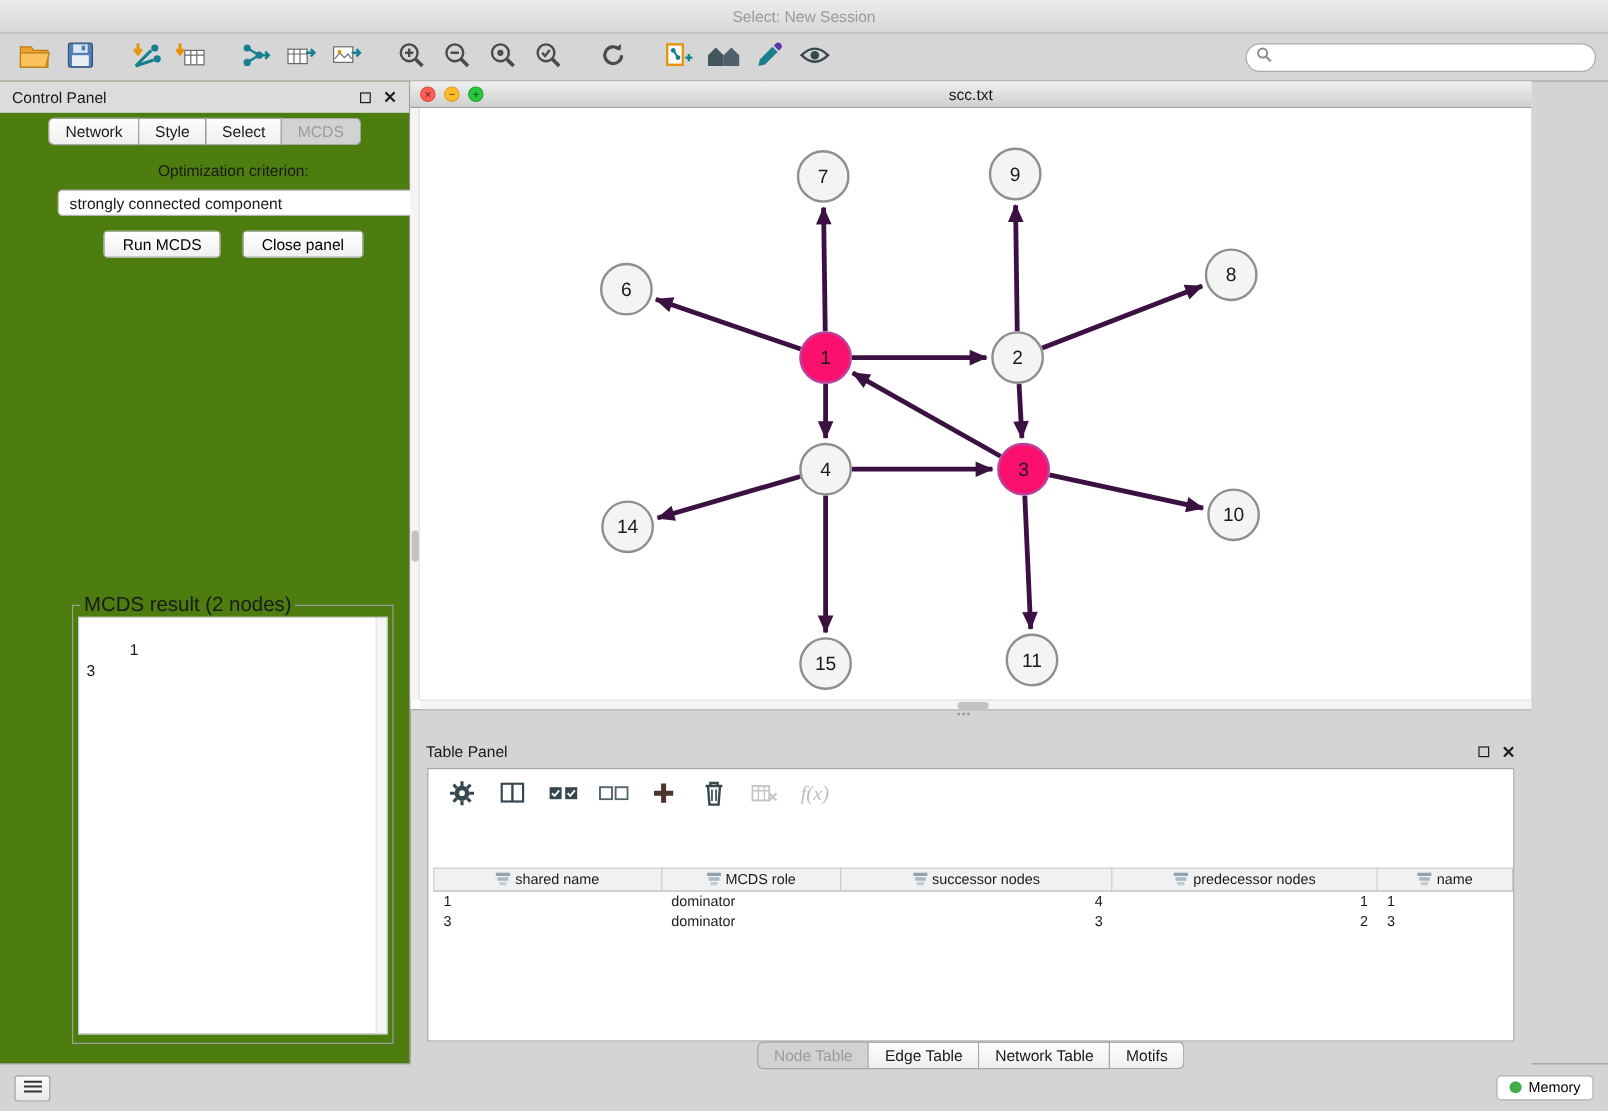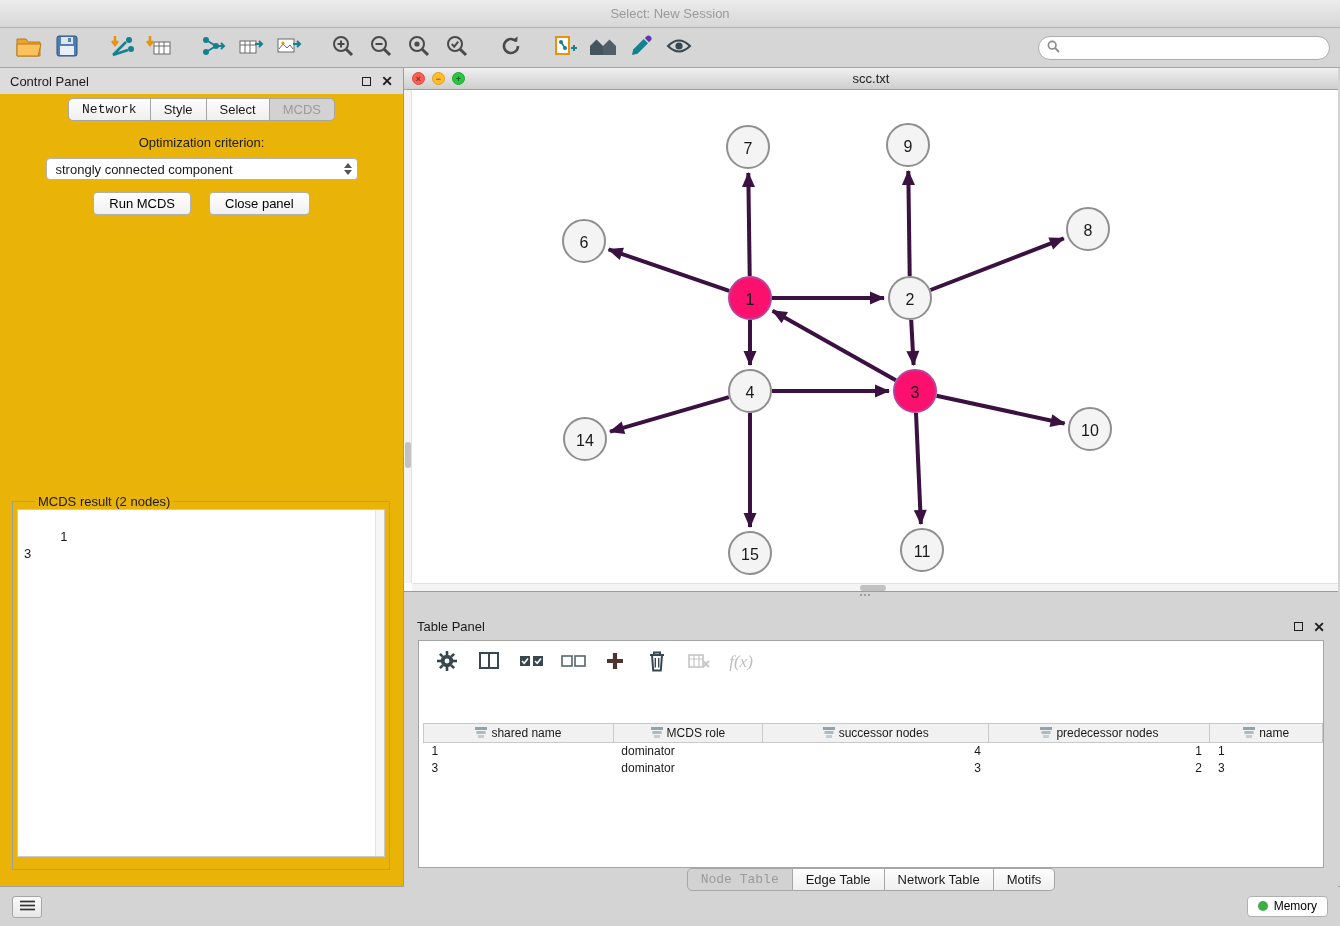--- a/index.html
+++ b/index.html
@@ -27,59 +27,59 @@
     margin-left:auto; width:292px; height:24px; background:#fff;
     border:1px solid #ababab; border-radius:12px;
     display:flex; align-items:center; padding:0 8px; gap:5px;
   }
   .searchbox input { border:none; outline:none; flex:1; font-size:13px; background:transparent;
     font-family:"Liberation Sans", sans-serif; }
   
   .main { display:flex; height:818px; }
   
   .control-panel {
-    width:404px; background:#eab308; border-right:1px solid #9a9a9a;
+    width:342px; background:#4d7c0f; border-right:1px solid #9a9a9a;
     display:flex; flex-direction:column; position:relative;
   }
   .cp-header { height:26px; display:flex; align-items:center; padding:0 10px;
     font-size:13px; background:#dcdcdc; }
   .panel-header-icons { margin-left:auto; display:flex; align-items:center; gap:10px; }
   .mini-float { width:9px; height:9px; border:1.5px solid #1d1d1d; display:inline-block; }
   .mini-close { font-size:14px; font-weight:bold; color:#1d1d1d; line-height:10px; }
   .seg { display:flex; justify-content:center; }
   .cp-tabs { margin-top:4px; }
   .seg-tab {
     border:1px solid #a6a6a6; border-left:none;
     background:linear-gradient(#fdfdfd,#efefef);
     padding:3px 13px; font-size:13px; color:#1a1a1a; white-space:nowrap;
   }
-  .seg-tab:first-child { border-left:1px solid #a6a6a6; border-radius:5px 0 0 5px;font-family:Liberation Mono, monospace; }
+  .seg-tab:first-child { border-left:1px solid #a6a6a6; border-radius:5px 0 0 5px; }
   .seg-tab:last-child { border-radius:0 5px 5px 0; }
   .seg-tab.active { background:#d2d2d2; color:#9b9b9b; }
-  .cp-content { flex:1; padding-top:14px; }
+  .cp-content { flex:1; padding-top:14px;padding-left:48px; }
   .opt-label { text-align:center; font-size:13px; margin-bottom:8px; }
   .dropdown {
     width:312px; height:22px; margin:0 auto; background:#fff;
     border:1px solid #b3b3b3; border-radius:4px;
     display:flex; align-items:center; padding:0 5px 0 9px; font-size:13px;
   }
   .dd-arrows { margin-left:auto; display:flex; flex-direction:column; gap:2px; }
   .dd-arrows .up { width:0; height:0; border-left:4px solid transparent; border-right:4px solid transparent; border-bottom:5px solid #555; }
   .dd-arrows .down { width:0; height:0; border-left:4px solid transparent; border-right:4px solid transparent; border-top:5px solid #555; }
   .cp-buttons { display:flex; justify-content:center; gap:18px; margin-top:12px; }
   .mac-btn {
     background:linear-gradient(#ffffff,#f0f0f0); border:1px solid #b0b0b0;
     border-radius:4px; padding:3px 15px; font-size:13px; cursor:default;
     font-family:"Liberation Sans", sans-serif;
   }
   .result-fieldset {
     margin:279px 13px 0 12px; border:1px solid #9e9e9e; height:376px;
     padding:0 4px 6px; background:transparent;
   }
-  .result-fieldset legend { font-size:13px; padding:0 3px; margin-left:18px; }
+  .result-fieldset legend { font-size:17px; padding:0 3px; margin-left:2px; }
   .result-box {
     background:#fff; border:1px solid #c9c9c9; height:348px; position:relative;
     font-size:13px; line-height:17px; padding:1px 6px; white-space:pre; overflow:hidden;
   }
   .result-scroll { position:absolute; top:0; right:0; bottom:0; width:9px;
     background:#f6f6f6; border-left:1px solid #e3e3e3; }
   .vsplit-handle { position:absolute; right:-3px; top:390px; width:5px; display:flex;
     flex-direction:column; gap:2px; align-items:center; }
   .vsplit-handle i, .hsplit-handle i { width:2px; height:2px; background:#8d8d8d; border-radius:50%; display:block; }
   

